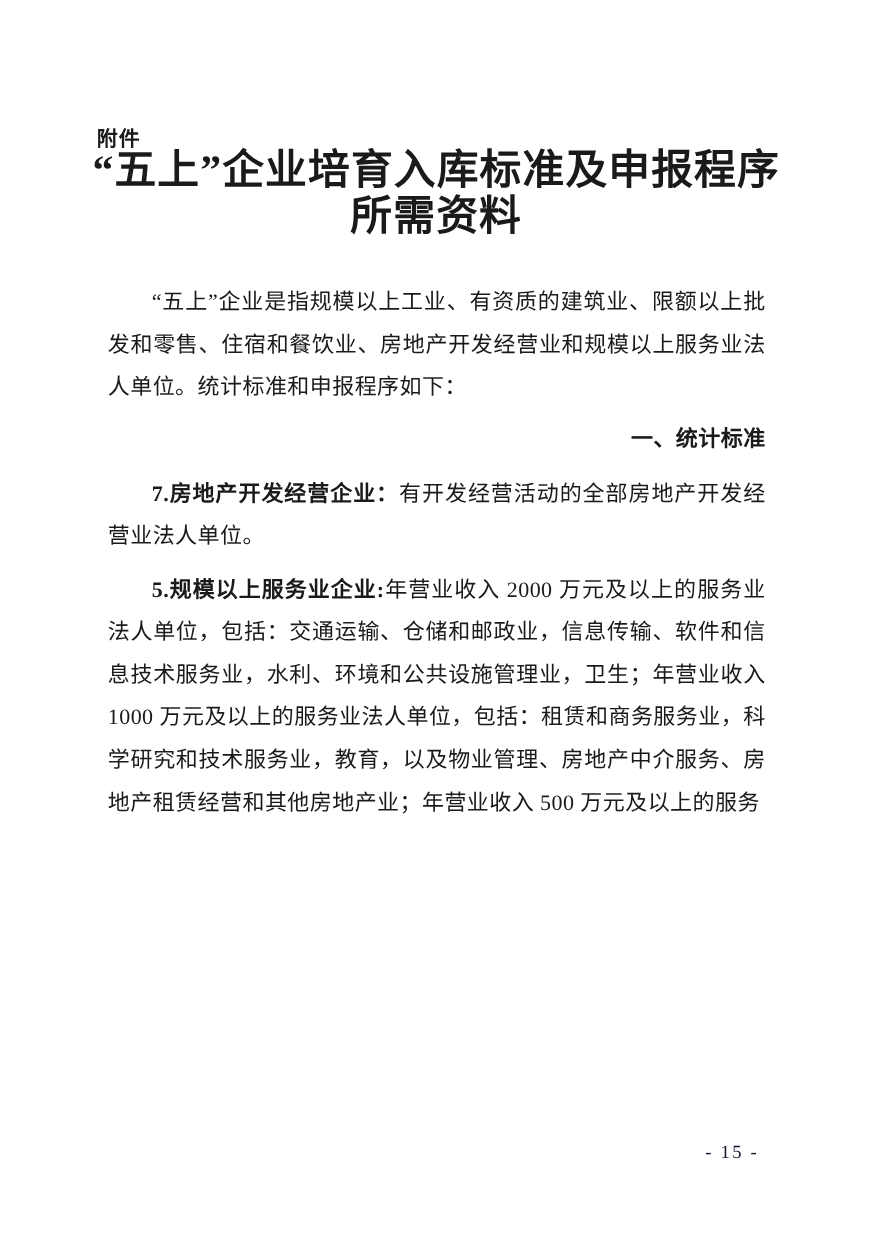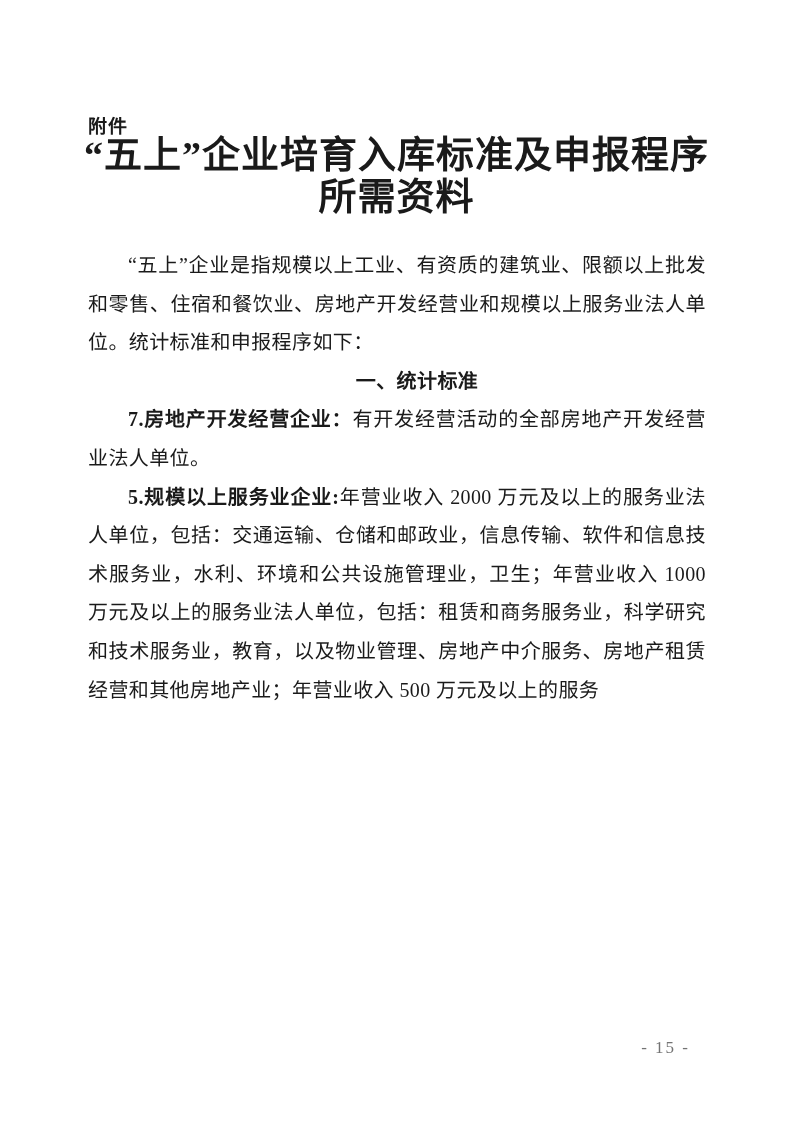--- a/index.html
+++ b/index.html
@@ -37,41 +37,41 @@
     line-height: 42px;
     letter-spacing: 1px;
   }
   .content {
     position: absolute;
     left: 88px;
     top: 246px;
     width: 618px;
   }
   .para {
-    margin: 0;
+    margin: 10px;
     text-indent: 2em;
     font-size: 20px;
     line-height: 38.6px;
     text-align: justify;
     letter-spacing: 0.4px;
   }
   .para .b {
     font-weight: 700;
   }
   .para.heading {
-    font-family: Liberation Serif, serif;
-    text-align: center;
+    font-family: Liberation Mono, monospace;
+    text-align: right;
   }
   .page-number {
     position: absolute;
     right: 103px;
     top: 1038px;
     font-size: 17px;
     letter-spacing: 2px;
-    color: #737373;
+    color: #0f172a;
   }
 </style>
 </head>
 <body>
 
 <div class="page">
 
   <div class="attachment">附件</div>
 
   <div class="title-block">

